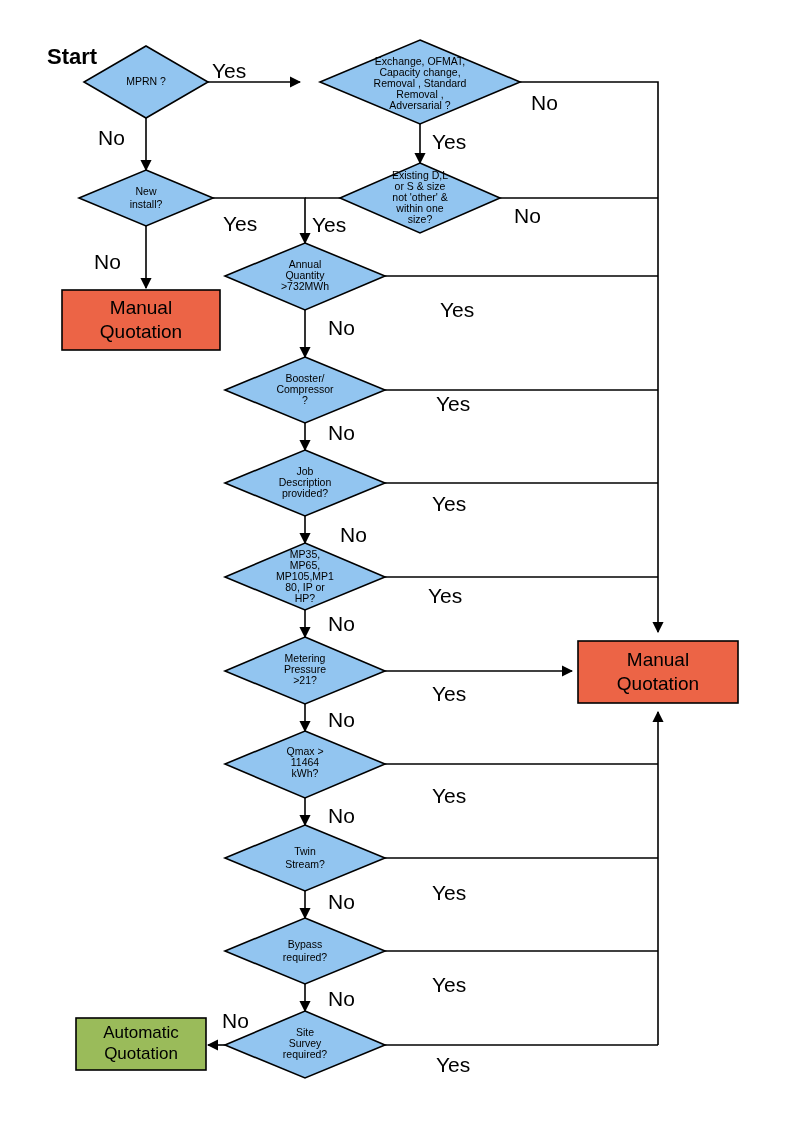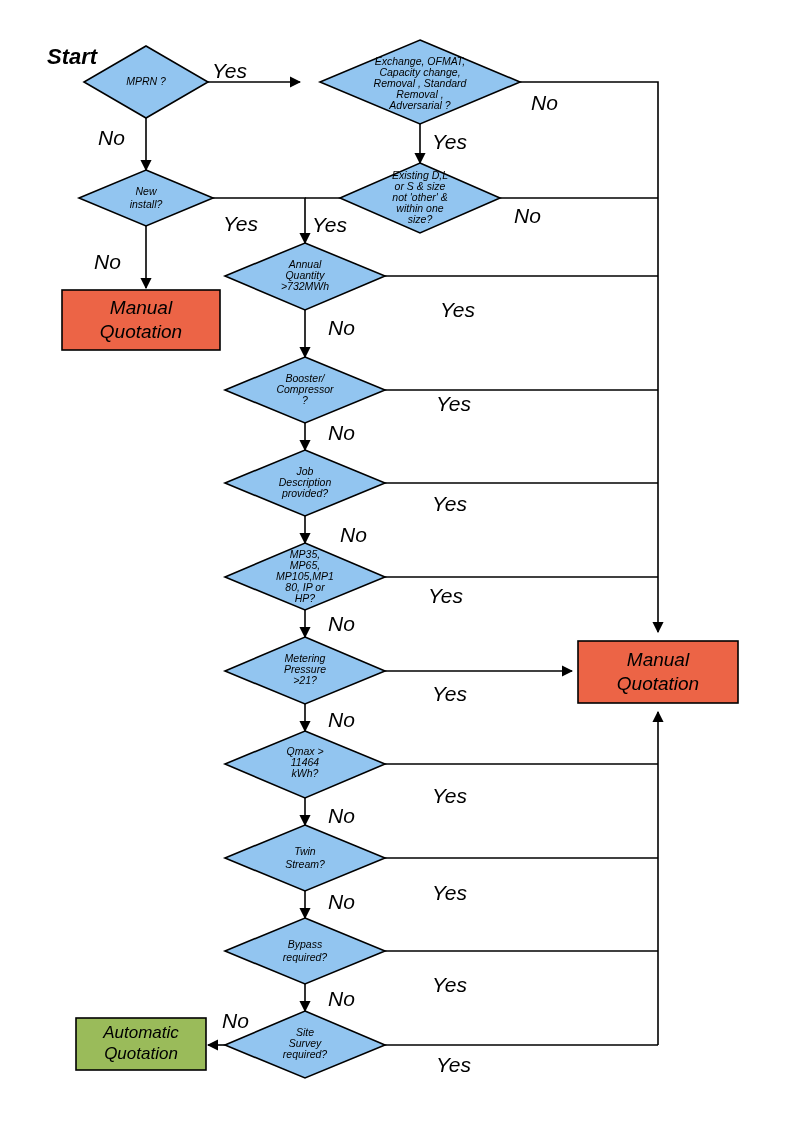--- a/index.html
+++ b/index.html
@@ -13,21 +13,20 @@
     height: 1123px;
     font-family: "Liberation Sans", sans-serif;
     overflow: hidden;
     position: relative;
   }
   #flow-root {
     position: absolute;
     left: 0; top: 0;
     width: 794px;
     height: 1123px;
-    font-style: italic;
   }
   svg.flow {
     display: block;
     width: 794px;
     height: 1123px;
     shape-rendering: geometricPrecision;
   }
   .edge {
     stroke: #000000;
     stroke-width: 1.6;

